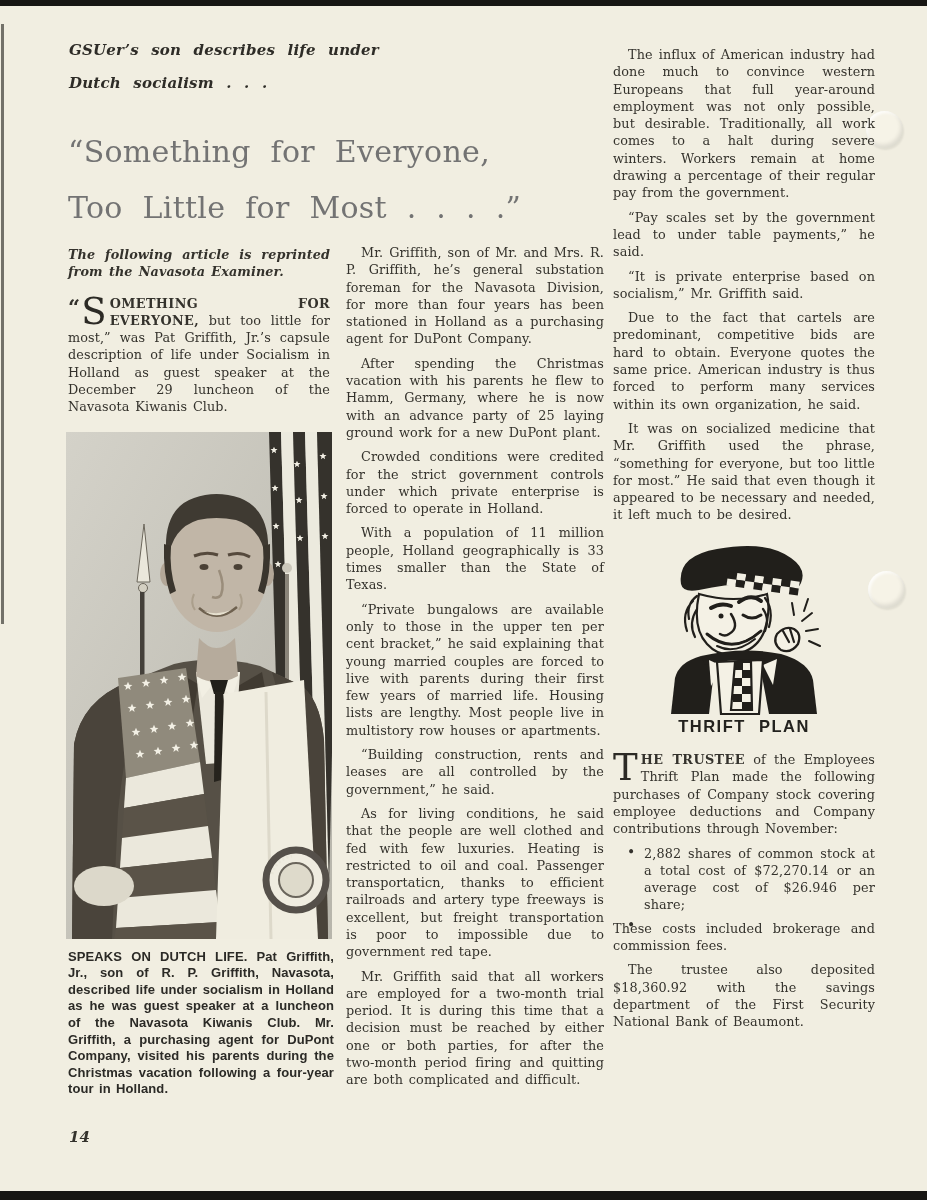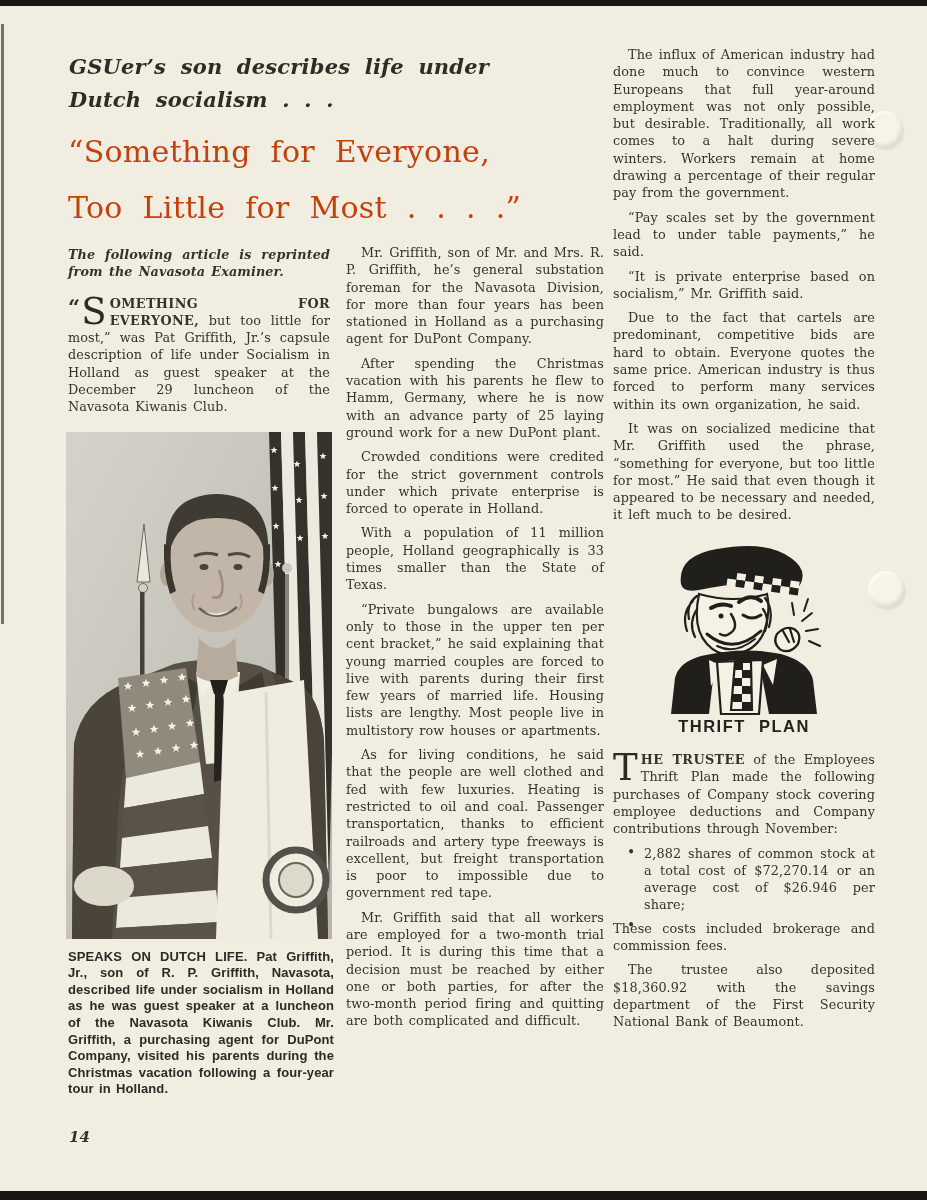--- a/index.html
+++ b/index.html
@@ -5,24 +5,24 @@
   html,body{margin:0;padding:0;background:#6f6d66;}
   .page{position:relative;width:927px;height:1200px;background:#f1eee1;overflow:hidden;
         font-family:"DejaVu Serif","Liberation Serif",serif;color:#34322c;}
   .edge-top{position:absolute;top:0;left:0;right:0;height:6px;background:#171613;}
   .edge-bottom{position:absolute;bottom:0;left:0;right:0;height:9px;background:#171613;}
   .edge-left{position:absolute;left:1px;top:24px;width:3px;height:600px;background:#54514b;opacity:.8;}
   .hole{position:absolute;width:37px;height:37px;border-radius:50%;background:#f6f3e7;
         box-shadow:inset -2px -3px 4px rgba(0,0,0,.10),inset 2px 2px 3px rgba(255,255,255,.8),1px 2px 2px rgba(0,0,0,.07);}
   .hole1{left:866px;top:111px;} .hole2{left:868px;top:571px;}
 
-  .kicker{position:absolute;left:69px;top:50px;font-style:italic;font-weight:bold;
-          font-size:21px;line-height:33px;word-spacing:7px;letter-spacing:.2px;color:#2e2c27;}
+  .kicker{position:absolute;left:69px;top:34px;font-style:italic;font-weight:bold;
+          font-size:15px;line-height:33px;word-spacing:7px;letter-spacing:.2px;color:#2e2c27;}
   .headline{position:absolute;left:68px;top:124px;font-size:30px;line-height:56px;
-            word-spacing:10px;letter-spacing:.3px;color:#c2410c;}
+            word-spacing:10px;letter-spacing:.3px;color:#737373;}
 
   .col{position:absolute;text-align:justify;font-size:12.8px;line-height:17.3px;
        word-spacing:1.6px;letter-spacing:.1px;}
   .col p{margin:0 0 7px 0;text-indent:15px;}
   .col p.noindent{text-indent:0;}
   .col1{left:68px;top:246px;width:262px;}
   .col2{left:346px;top:244px;width:258px;}
   .col3{left:613px;top:46px;width:262px;}
 
   .intro{font-weight:bold;font-style:italic;margin-bottom:14px !important;}
@@ -174,20 +174,21 @@
       <span>SPEAKS ON DUTCH LIFE.</span><span> Pat Griffith, Jr., son of R. P. Griffith, Navasota, described life under socialism in Holland as he was guest speaker at a luncheon of the Navasota Kiwanis Club. Mr. Griffith, a purchasing agent for DuPont Company, visited his parents during the Christmas vacation following a four-year tour in Holland.</span>
     </p>
   </div>
 
   <div class="col col2">
     <p>Mr. Griffith, son of Mr. and Mrs. R. P. Griffith, he’s general substation foreman for the Navasota Division, for more than four years has been stationed in Holland as a purchasing agent for DuPont Company.</p>
     <p>After spending the Christmas vacation with his parents he flew to Hamm, Germany, where he is now with an advance party of 25 laying ground work for a new DuPont plant.</p>
     <p>Crowded conditions were credited for the strict government controls under which private enterprise is forced to operate in Holland.</p>
     <p>With a population of 11 million people, Holland geographically is 33 times smaller than the State of Texas.</p>
     <p>“Private bungalows are available only to those in the upper ten per cent bracket,” he said explaining that young married couples are forced to live with parents during their first few years of married life. Housing lists are lengthy. Most people live in multistory row houses or apartments.</p>
+    <p>“Building construction, rents and leases are all controlled by the government,” he said.</p>
     <p>As for living conditions, he said that the people are well clothed and fed with few luxuries. Heating is restricted to oil and coal. Passenger transportaticn, thanks to efficient railroads and artery type freeways is excellent, but freight transportation is poor to impossible due to government red tape.</p>
     <p>Mr. Griffith said that all workers are employed for a two-month trial period. It is during this time that a decision must be reached by either one or both parties, for after the two-month period firing and quitting are both complicated and difficult.</p>
   </div>
 
   <div class="col col3">
     <p>The influx of American industry had done much to convince western Europeans that full year-around employment was not only possible, but desirable. Traditionally, all work comes to a halt during severe winters. Workers remain at home drawing a percentage of their regular pay from the government.</p>
     <p>“Pay scales set by the government lead to under table payments,” he said.</p>
     <p>“It is private enterprise based on socialism,” Mr. Griffith said.</p>
     <p>Due to the fact that cartels are predominant, competitive bids are hard to obtain. Everyone quotes the same price. American industry is thus forced to perform many services within its own organization, he said.</p>
     <p>It was on socialized medicine that Mr. Griffith used the phrase, “something for everyone, but too little for most.” He said that even though it appeared to be necessary and needed, it left much to be desired.</p>

